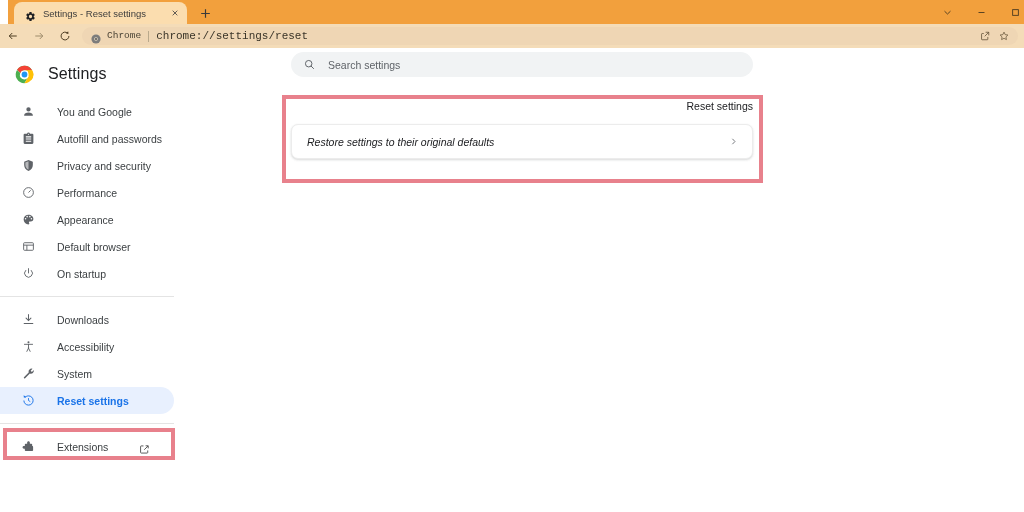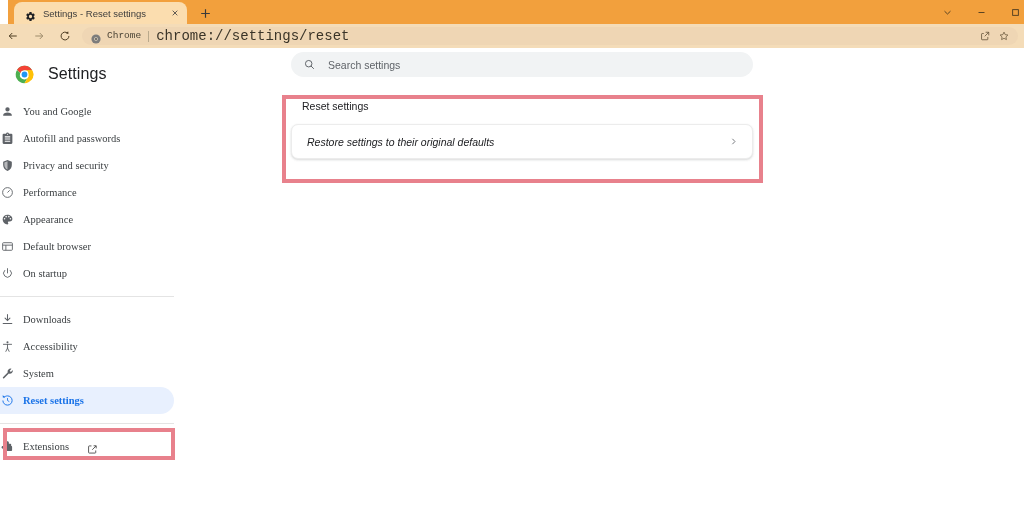--- a/index.html
+++ b/index.html
@@ -67,21 +67,21 @@
     display: flex; align-items: center; padding: 0 6px;
     position: relative;
   }
   .omni-favicon { width: 10px; height: 10px; flex: 0 0 10px; margin-left: 3px; }
   .omni-chip {
     font-size: 9.5px; color: #4a4335; margin-left: 6px; line-height: 10px;
   }
   .omni-sep {
     width: 1px; height: 11px; background: #b9a98c; margin: 0 7px;
   }
-  .omni-url { font-size: 14px; color: #3a3428; line-height: 10px; }
+  .omni-url { font-size: 11px; color: #3a3428; line-height: 10px; }
   .omni-actions { margin-left: auto; display: flex; align-items: center; gap: 2px; }
   .omni-icon {
     width: 17px; height: 17px;
     display: flex; align-items: center; justify-content: center;
     border-radius: 50%;
   }
 
   
   .page {
     position: absolute; left: 0; top: 48px; width: 1024px; height: 464px;
@@ -96,42 +96,41 @@
     display: flex; align-items: center; gap: 13px;
     height: 36px; padding-left: 14px; margin-top: 8px;
   }
   .brand-logo { width: 21px; height: 21px; flex: 0 0 21px; }
   .brand-text {
     font-size: 16px; color: #202124; letter-spacing: .1px;
   }
   .navlist { margin-top: 6px; }
   .navitem {
     display: flex; align-items: center;
-    height: 27px; gap: 9px;
+    height: 27px; padding-left: 21px; gap: 22px;
     border-radius: 0 14px 14px 0;
     position: relative;
-    font-family: Liberation Serif, serif;
   }
   .navicon {
     width: 14px; height: 14px; flex: 0 0 14px;
     display: flex; align-items: center; justify-content: center;
   }
   .navlabel {
     font-size: 10.5px; color: #3c4043; white-space: nowrap; line-height: 12px;
   }
   .navitem.active { background: #E8F0FE; }
   .navitem.active .navlabel { color: #1A73E8; font-weight: bold; }
   .navdivider {
     height: 1px; background: #e4e4e4; margin: 9px 0 9px 0; width: 174px;
   }
   .ext-link-icon { width: 11px; height: 11px; margin-left: 9px; flex: 0 0 11px; }
 
   
   .main {
-    position: absolute; left: 174px; top: 0; right: 0; height: 464px;
+    position: absolute; left: 174px; top: 0; right: 0; height: 464px; text-align: right;
   }
   .searchbar {
     position: absolute; left: 117px; top: 4px;
     width: 462px; height: 25px;
     background: #F1F3F4;
     border-radius: 13px;
     display: flex; align-items: center; padding-left: 12px; gap: 12px;
   }
   .search-placeholder {
     font-size: 10.5px; color: #5f6368; line-height: 12px;

